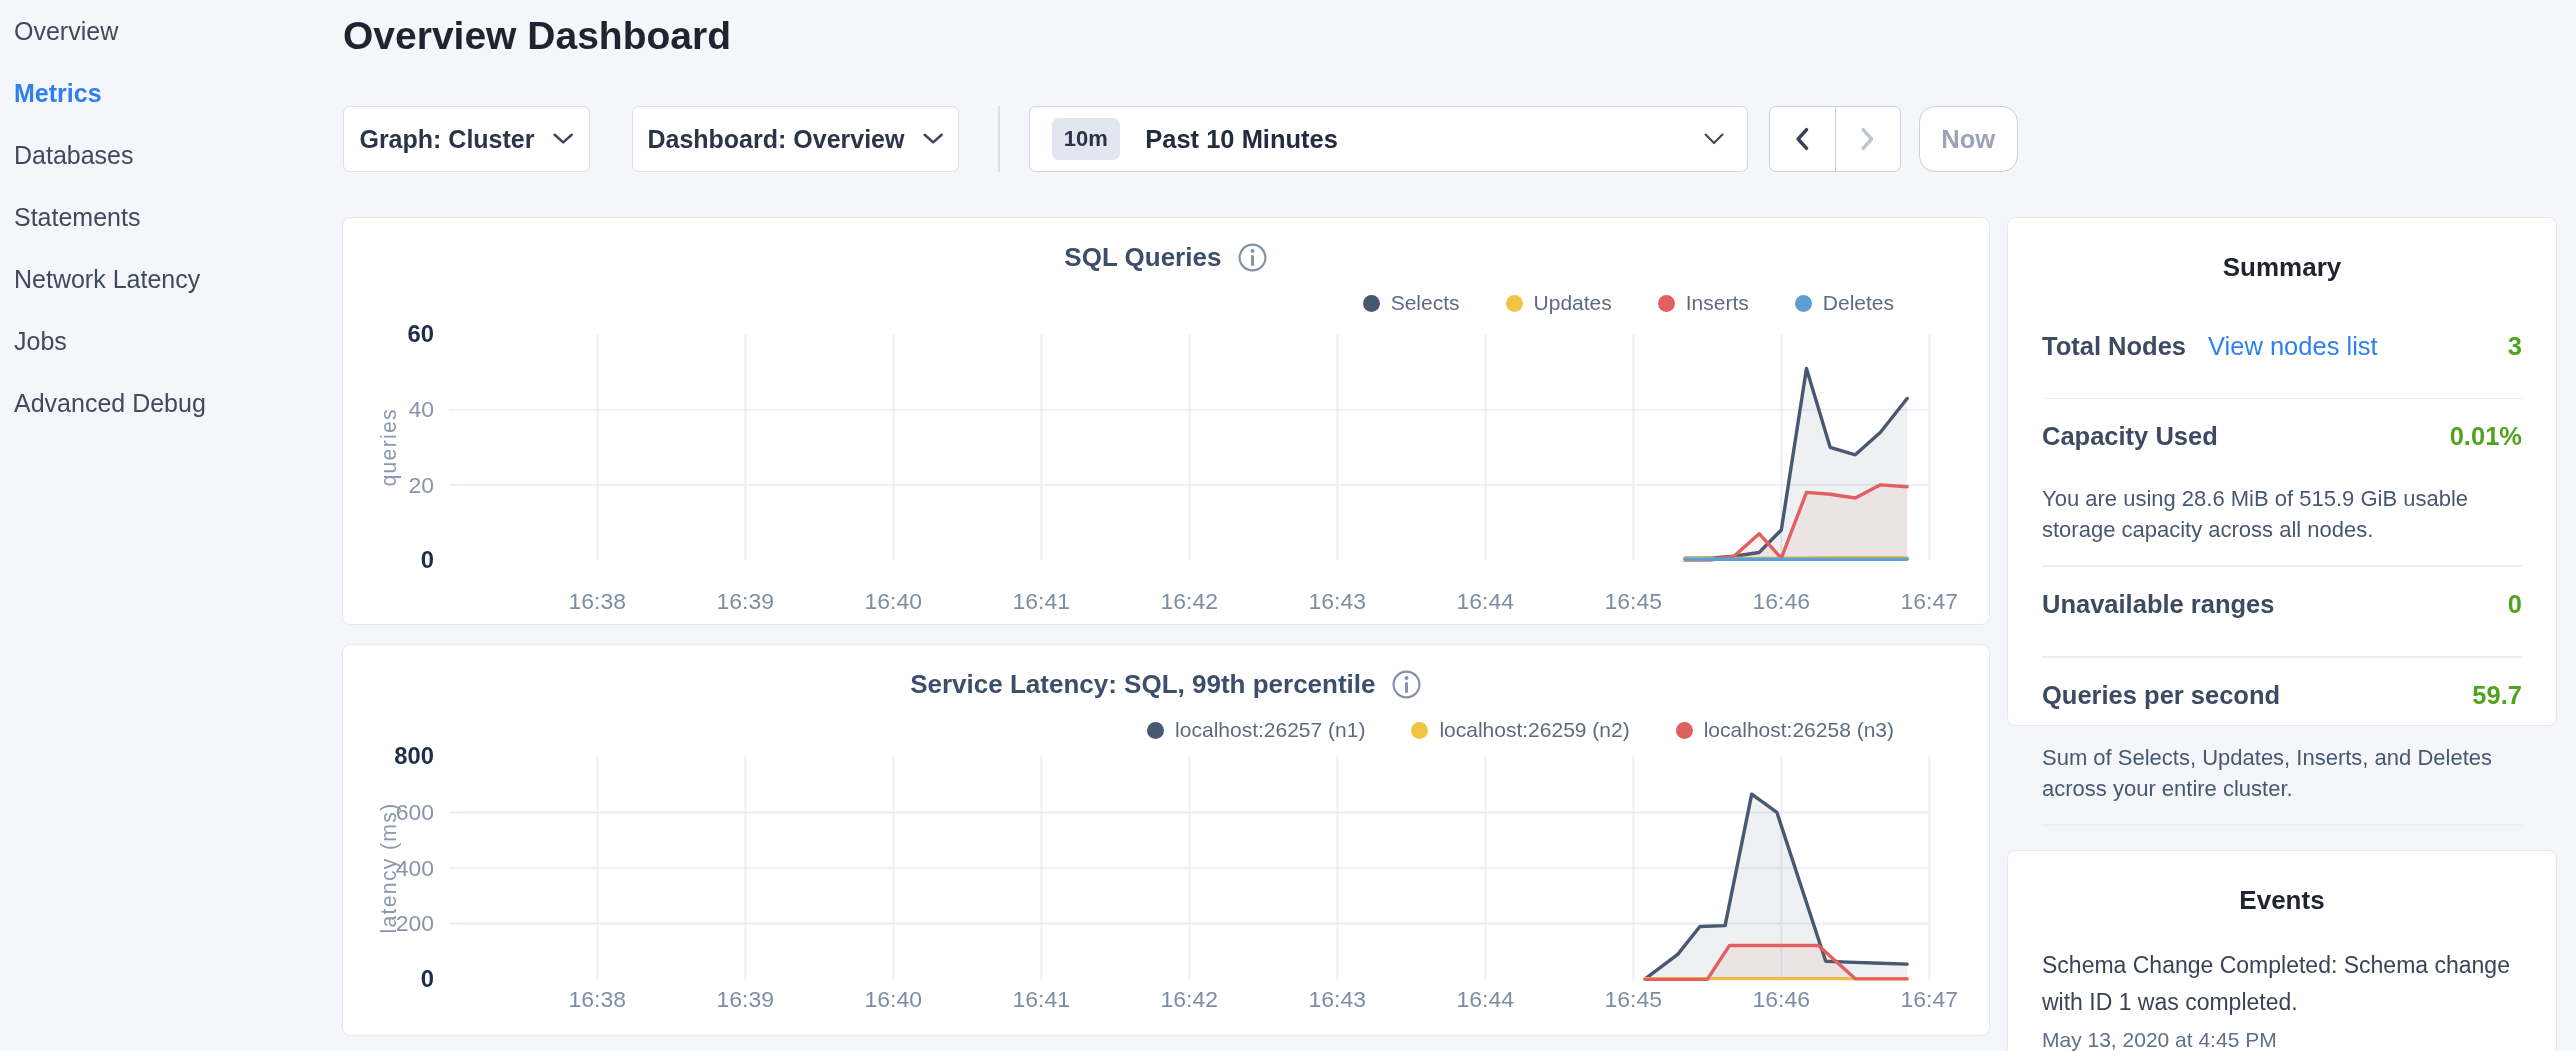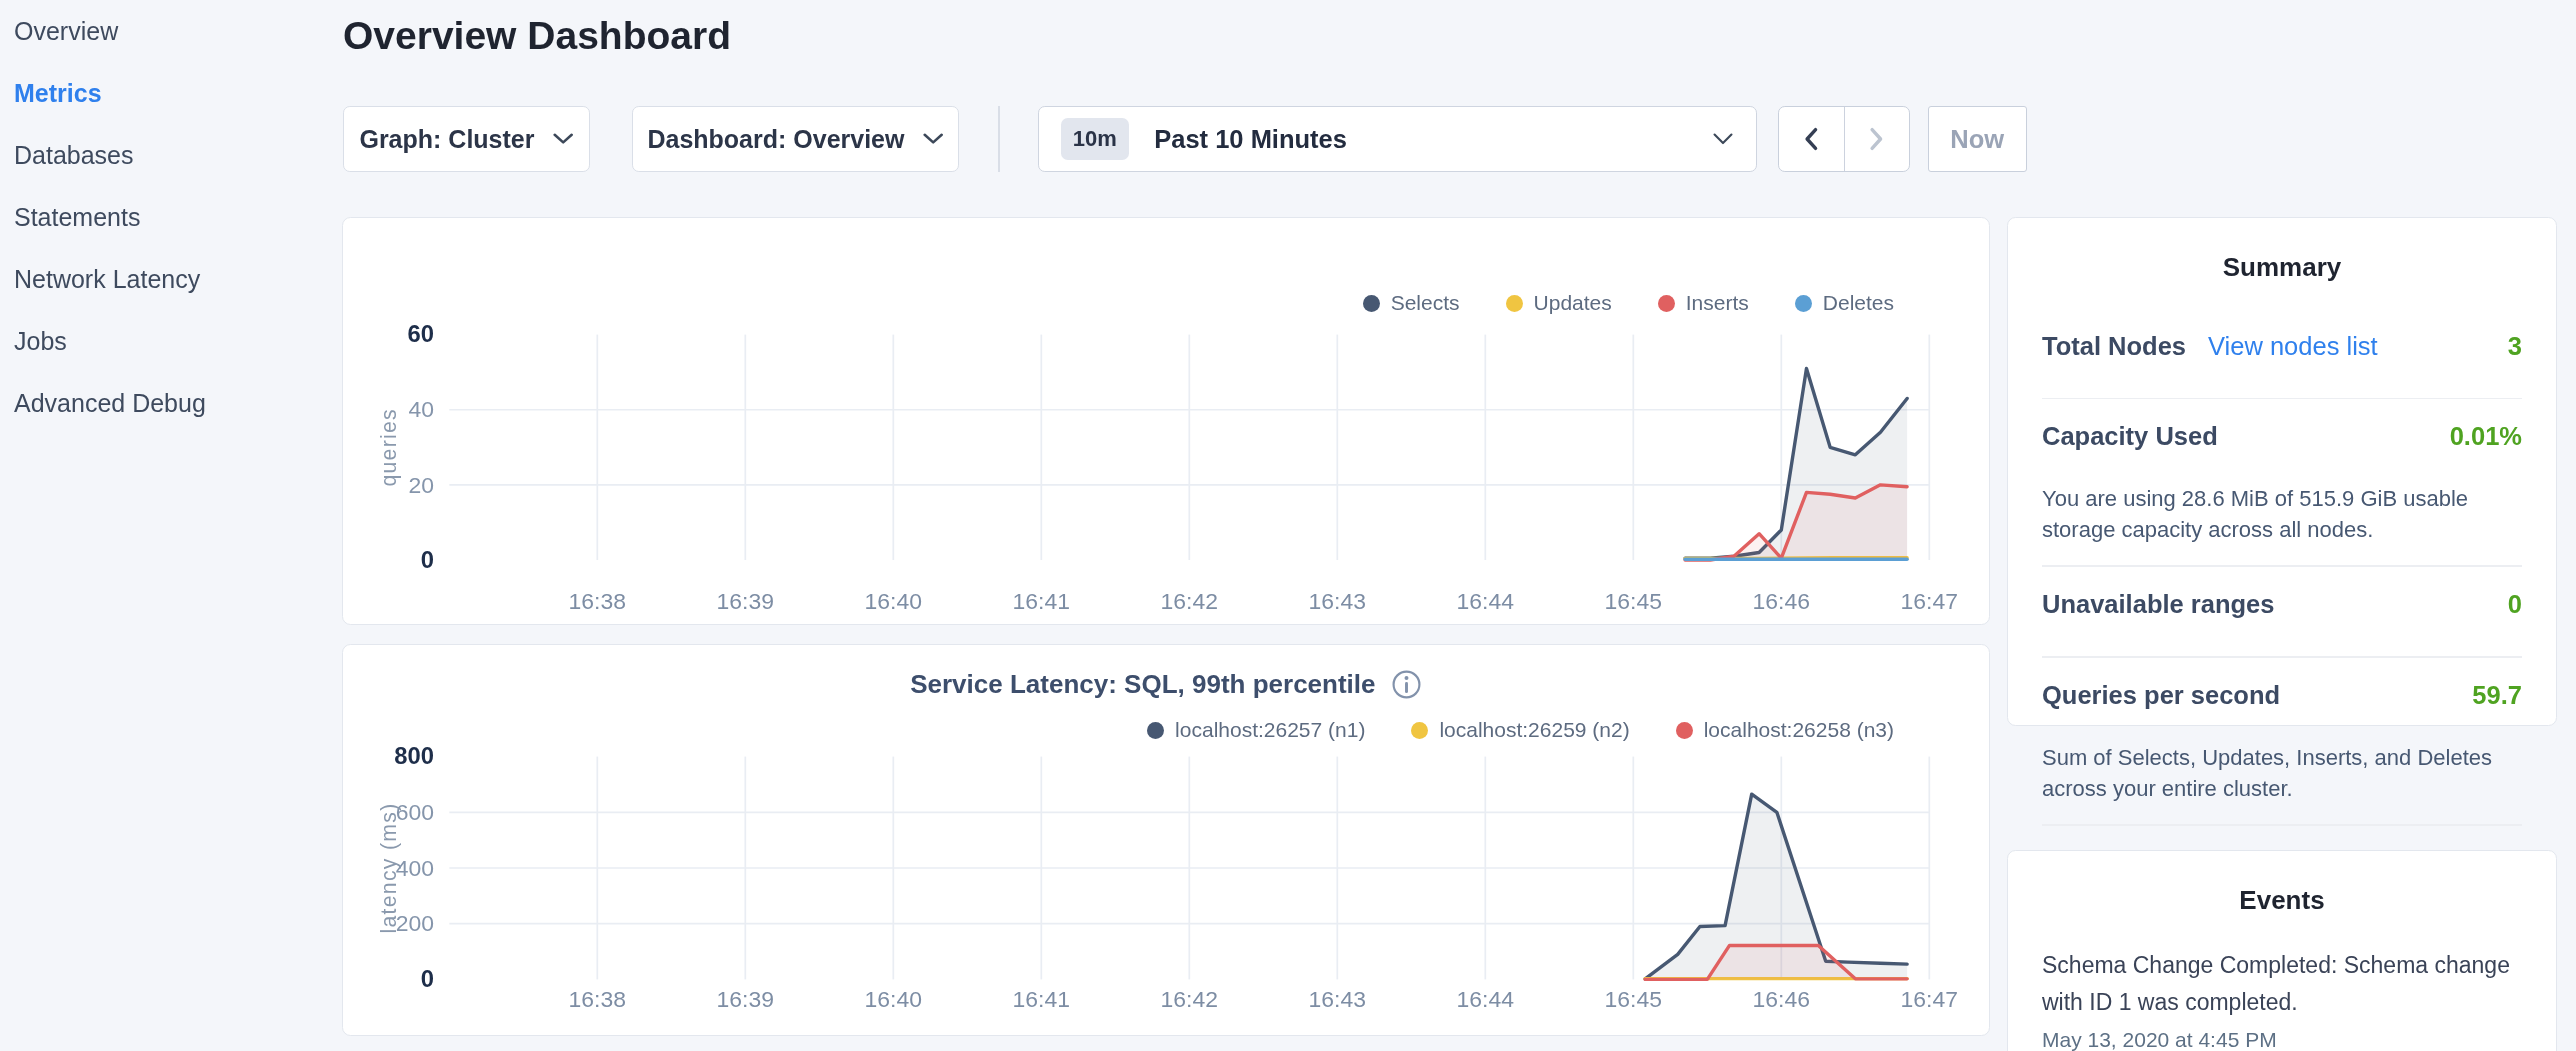--- a/index.html
+++ b/index.html
@@ -25,30 +25,30 @@
   .btn {
     background:#fff; border:1.7px solid #dadfe8; border-radius:6.8px;
     display:flex; align-items:center; justify-content:center; gap:18.7px;
     font-size:25px; font-weight:bold; color:#2c3548; cursor:pointer;
   }
   .btn-graph { width:247px; }
   .btn-dashboard { width:327px; margin-left:42px; }
   .toolbar-divider { width:1.7px; background:#d9dee7; margin-left:39px; margin-right:29px; }
   .time-selector {
     width:719px; display:flex; align-items:center; padding:0 22px;
-    background:#fff; border:1.7px solid #cfd5e0; border-radius:6.8px; cursor:pointer;margin-left:9px;
+    background:#fff; border:1.7px solid #cfd5e0; border-radius:6.8px; cursor:pointer;
   }
   .time-badge { background:#e2e6ee; border-radius:6.8px; padding:7.7px 12px; font-size:22px; font-weight:bold; color:#2a3347; }
   .time-label { margin-left:25.5px; font-size:25.5px; font-weight:bold; color:#232c3f; }
   .time-chevron { margin-left:auto; display:flex; }
   .pager { margin-left:21px; display:flex; border:1.7px solid #c9d0dc; border-radius:6.8px; overflow:hidden; background:#fff; }
   .pager-btn { width:65px; display:flex; align-items:center; justify-content:center; cursor:pointer; }
   .pager-btn + .pager-btn { border-left:1.7px solid #ccd2de; }
   .now-btn {
-    margin-left:18px; width:99px; background:#fff; border:1.7px solid #c9d0dc; border-radius:3px;
+    margin-left:18px; width:99px; background:#fff; border:1.7px solid #c9d0dc; border-radius:16px;
     color:#9aa4b6; font-weight:bold; font-size:25.5px; display:flex; align-items:center; justify-content:center;
   }
 
   
   .card { position:absolute; background:#fff; border:1.7px solid #e3e7ee; border-radius:8.5px; }
   #chart-card-0 { left:342px; top:217px; width:1648px; height:408px; }
   #chart-card-1 { left:342px; top:644px; width:1648px; height:392px; }
   #summary-card { left:2007px; top:217px; width:550px; height:509px; }
   #events-card  { left:2007px; top:850px; width:550px; height:247px; }
 
@@ -125,20 +125,28 @@
     <div class="pager-btn">
       <svg width="18.7" height="24" viewBox="0 0 22 28">
         <path d="M6 3 L16 14 L6 25" stroke="#bcc4d0" stroke-width="4" fill="none" stroke-linecap="round" stroke-linejoin="round"></path>
       </svg>
     </div>
   </div>
   <div class="now-btn">Now</div>
 </div>
 
 <section class="card" id="chart-card-0">
+  <div class="chart-title-row">
+    <span>SQL Queries</span>
+    <svg width="31" height="31" viewBox="0 0 36 36">
+      <circle cx="18" cy="18" r="15" stroke="#8292ab" stroke-width="2.5" fill="none"></circle>
+      <circle cx="18" cy="10.5" r="2.3" fill="#8292ab"></circle>
+      <rect x="16.3" y="15" width="3.4" height="13" rx="1.7" fill="#8292ab"></rect>
+    </svg>
+  </div>
   <div class="legend" id="legend-0">
       <div class="legend-item">
         <span class="legend-dot" style="background: rgb(71, 88, 114);"></span>
         <span>Selects</span>
       </div>
       <div class="legend-item">
         <span class="legend-dot" style="background: rgb(240, 197, 65);"></span>
         <span>Updates</span>
       </div>
       <div class="legend-item">

